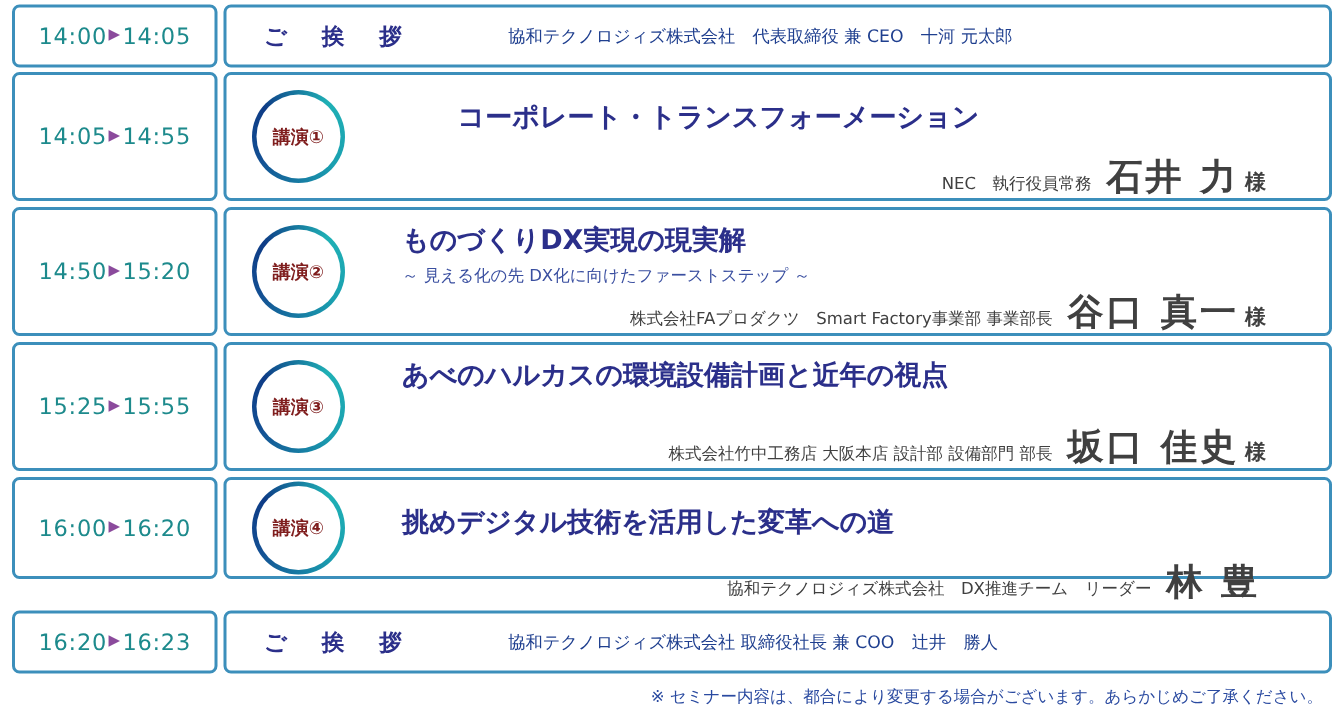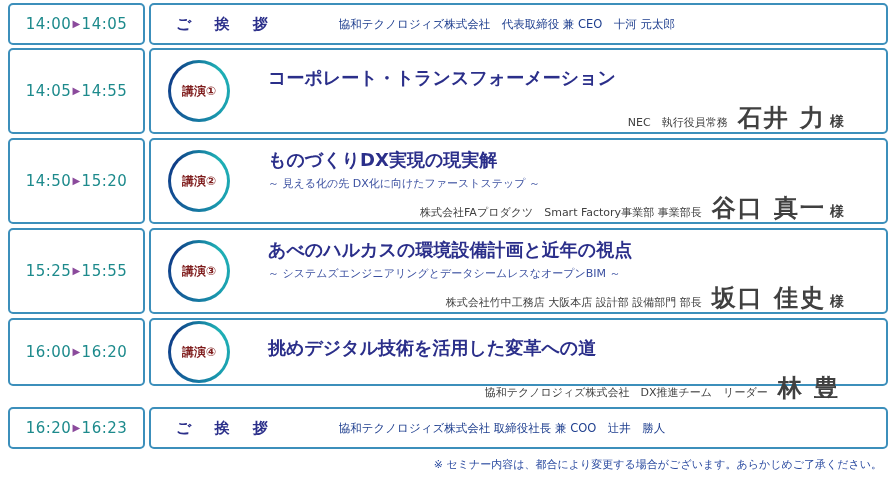--- a/index.html
+++ b/index.html
@@ -52,21 +52,21 @@
 <div class="row" style="top:48px;height:86px;">
   <div class="timebox">
     <span>14:05</span>
       <span class="arrow">▶</span>
       <span>14:55</span>
   </div>
   <div class="contentbox">
     <div class="badge">
         <div class="badge-inner">講演①</div>
       </div>
-    <div class="title" style="top:16px;">コーポレート・トランスフォーメーション</div>
+    <div class="title" style="top:16px;margin-left:37px;">コーポレート・トランスフォーメーション</div>
     <div class="speaker" style="top:52px;">
       <span class="aff">NEC　執行役員常務</span>
       <span class="name">石井 力</span>
       <span class="hon">様</span>
     </div>
   </div>
 </div>
 
 <div class="row" style="top:138px;height:86px;">
   <div class="timebox">
@@ -92,21 +92,20 @@
   <div class="timebox">
     <span>15:25</span>
       <span class="arrow">▶</span>
       <span>15:55</span>
   </div>
   <div class="contentbox">
     <div class="badge">
         <div class="badge-inner">講演③</div>
       </div>
     <div class="title" style="top:8px;">あべのハルカスの環境設備計画と近年の視点</div>
-    <div class="subtitle" style="top:36px;">～ システムズエンジニアリングとデータシームレスなオープンBIM ～</div>
     <div class="speaker" style="top:52px;">
       <span class="aff">株式会社竹中工務店 大阪本店 設計部 設備部門 部長</span>
       <span class="name">坂口 佳史</span>
       <span class="hon">様</span>
     </div>
   </div>
 </div>
 
 <div class="row" style="top:318px;height:68px;">
   <div class="timebox">

